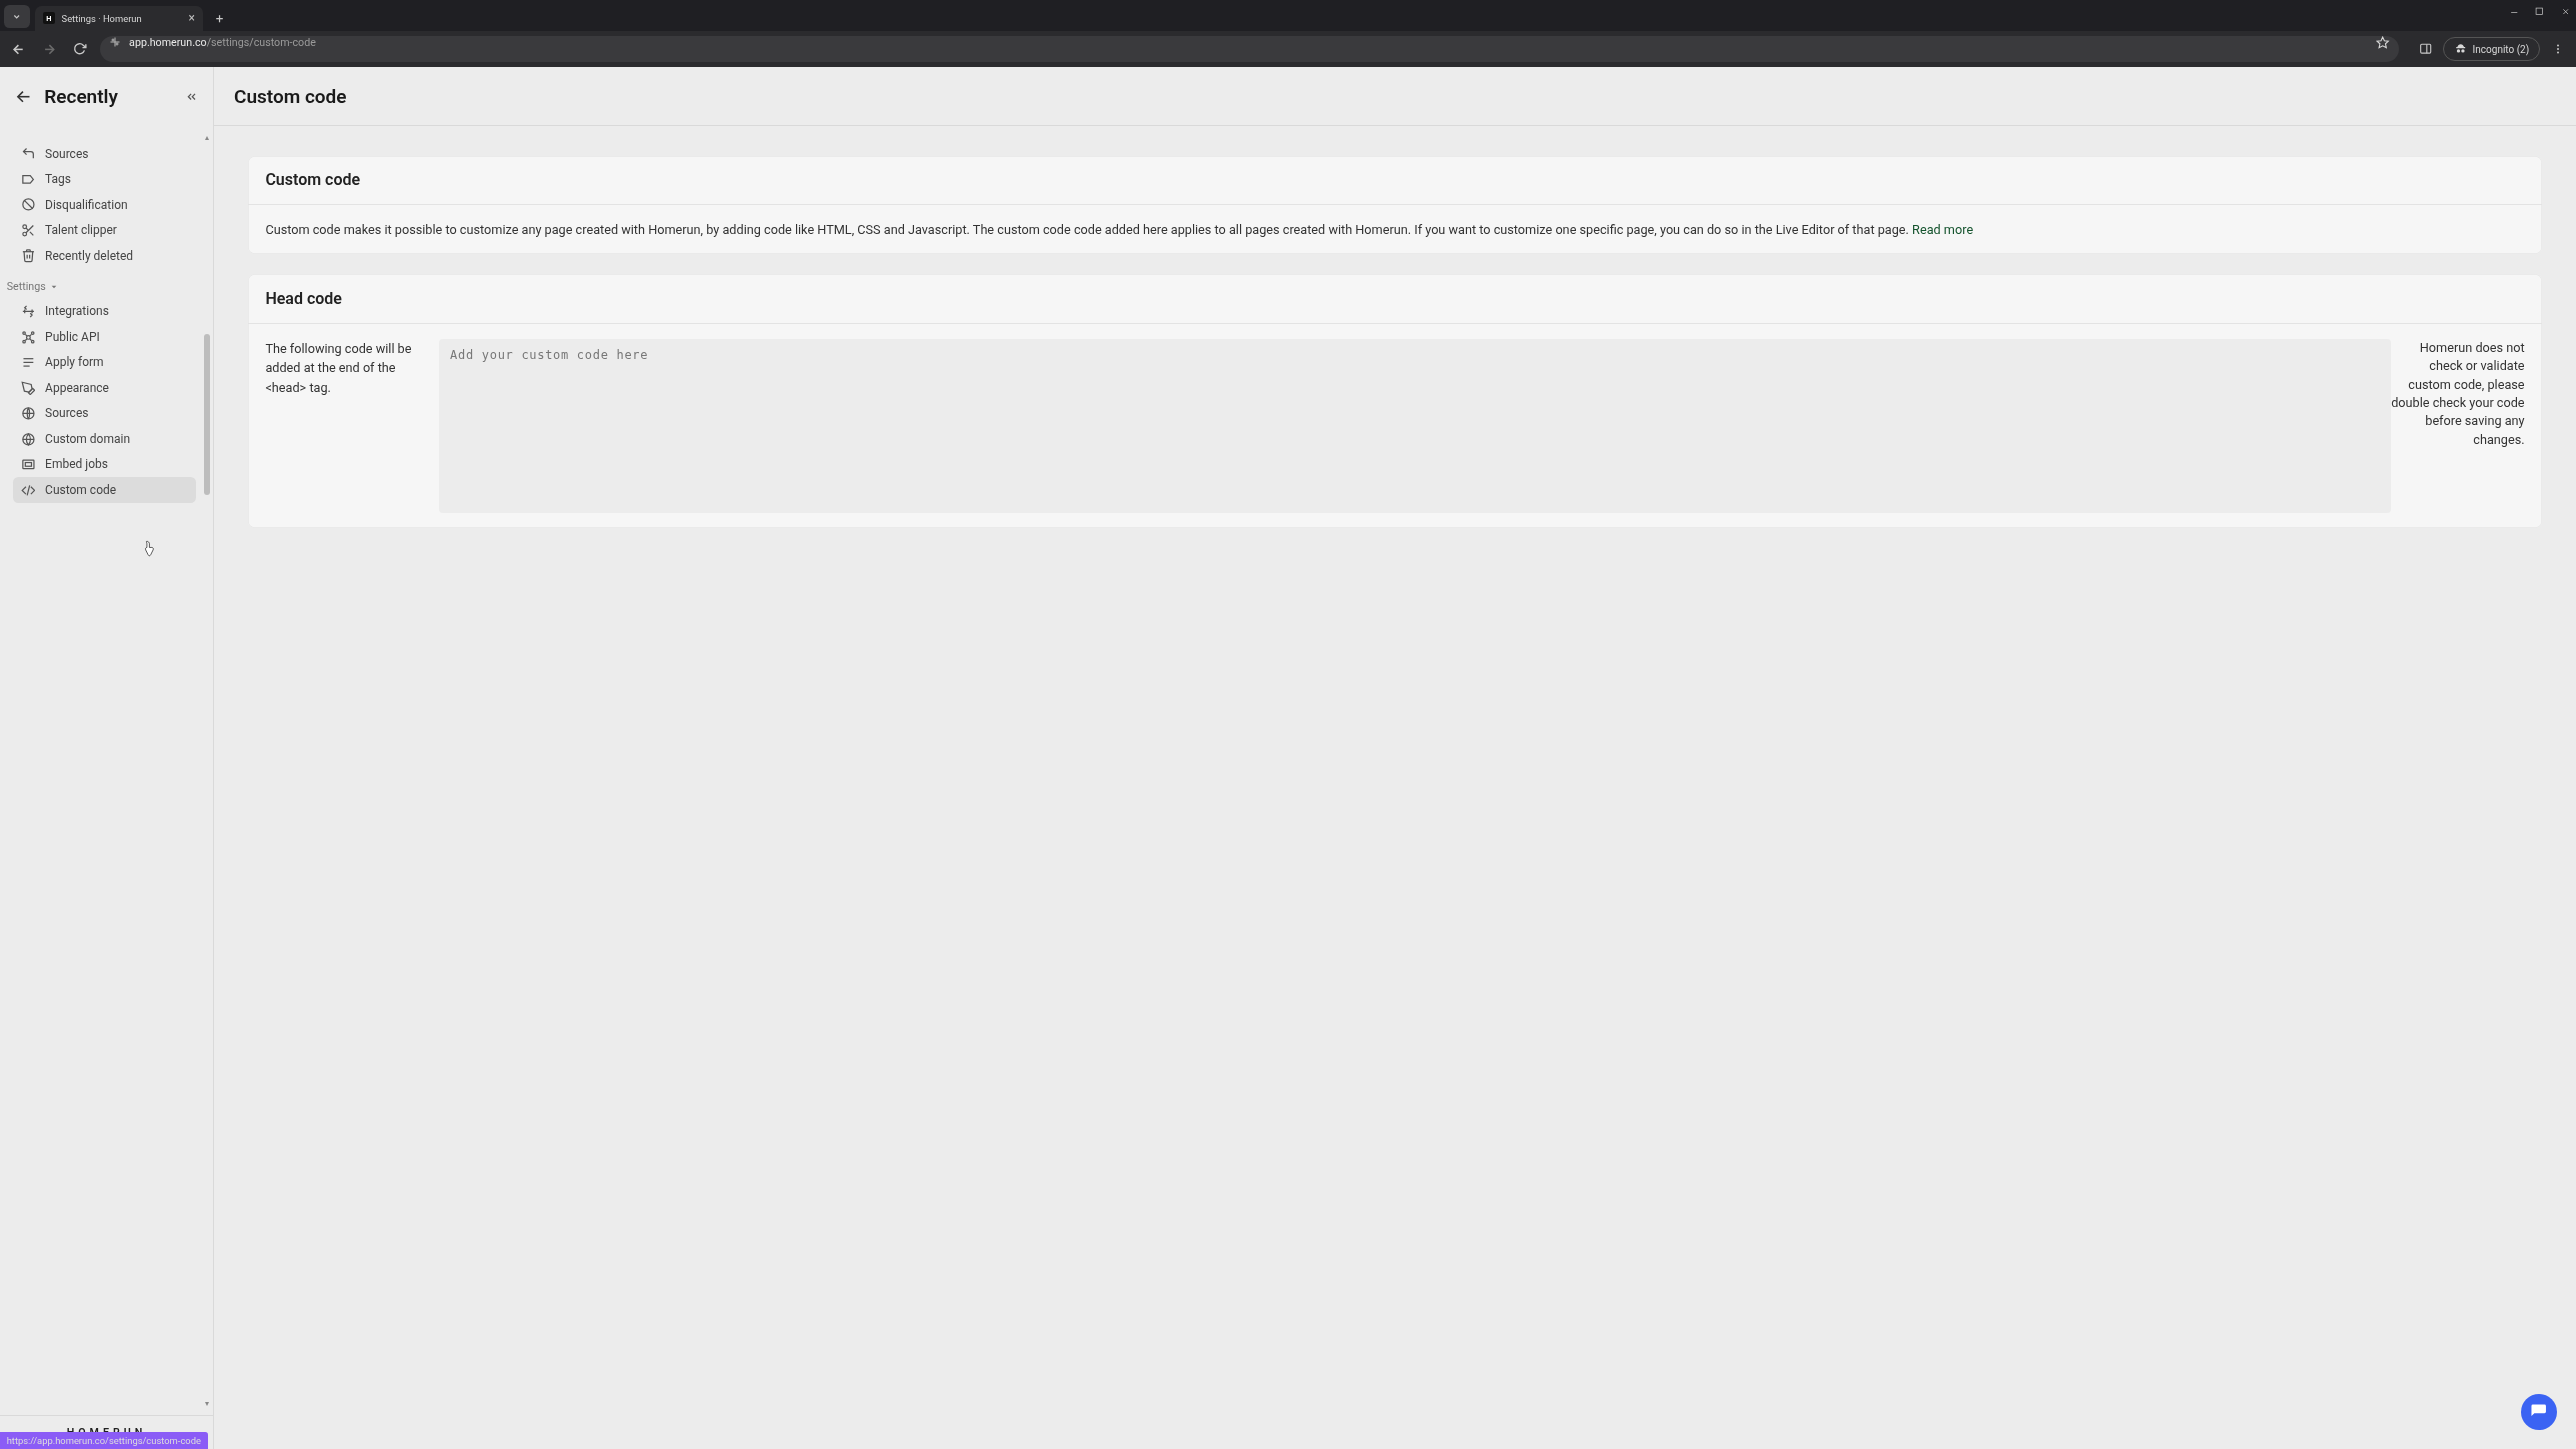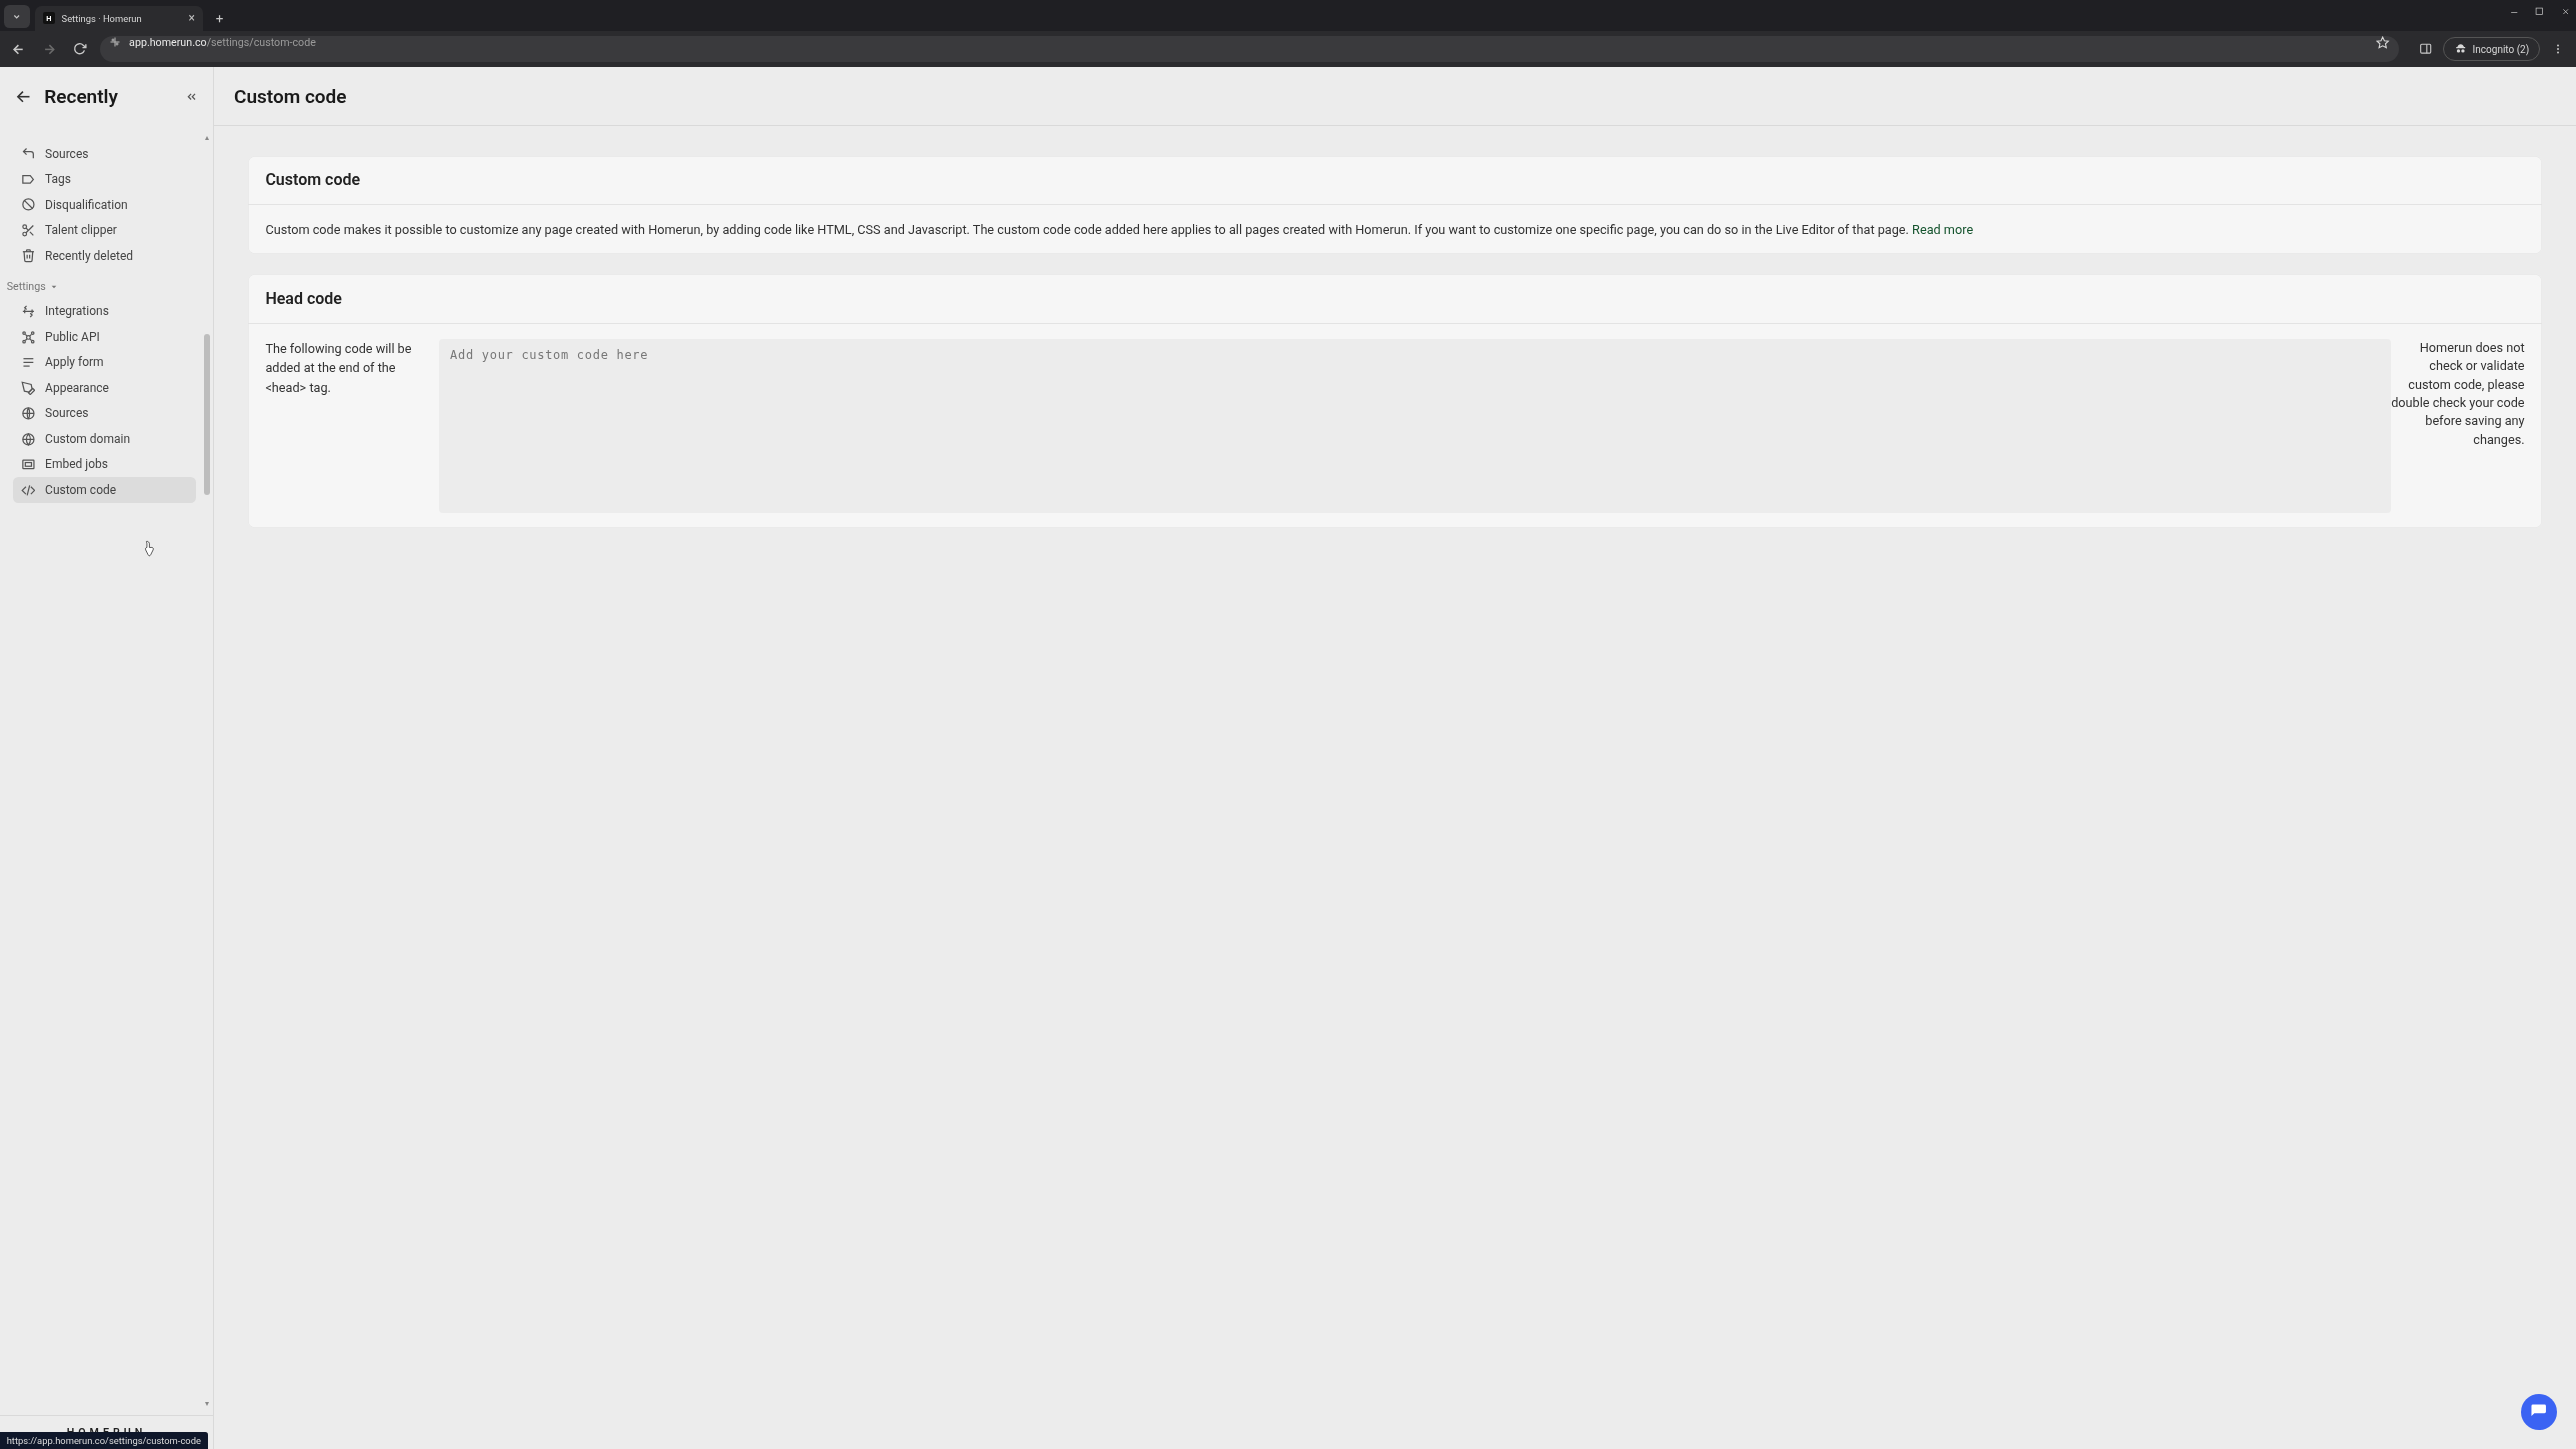--- a/index.html
+++ b/index.html
@@ -61,21 +61,21 @@
   .head-code-body { display:flex; align-items:flex-start; padding:14.8px 17.4px;}
   .hc-left { width:174px; font-size:12.7px; line-height:1.55; color:#333;}
   .hc-textarea { flex:1; min-height:174px; background:#ececec; border:none; border-radius:4px; padding:9.4px 10.7px; font-family: ui-monospace, SFMono-Regular, Menlo, Consolas, monospace; font-size:12px; color:#333; resize:none;}
   .hc-textarea::placeholder { color:#777; letter-spacing:0.7px;}
   .hc-right { width:134px; font-size:12.7px; line-height:1.45; color:#333;text-align:right;}
 
   
   .chat-fab { position:absolute; right:19px; bottom:19px; width:36px; height:36px; border-radius:50%; background:#3b63f3; display:flex; align-items:center; justify-content:center; color:#fff;}
 
   
-  .status-bar { position:absolute; left:0; bottom:0; height:17.4px; background:#0f172a; color:#ddd; font-size:9.4px; padding:0 6.7px; display:flex; align-items:center; border-top-right-radius:2.7px;}
+  .status-bar { position:absolute; left:0; bottom:0; height:17.4px; background:#8b5cf6; color:#ddd; font-size:9.4px; padding:0 6.7px; display:flex; align-items:center; border-top-right-radius:2.7px;}
 
   
   .win-controls { position:absolute; right:5.4px; top:6.7px; display:flex; gap:17.4px; color:#c8c8c8;}
   .win-controls span { font-size:9.4px; }
 
   
   .cursor { position:absolute; left:142px; top:473px; width:14.8px; height:17.4px; pointer-events:none; z-index:5000; }
 
   svg { display:block; }
 </style>

